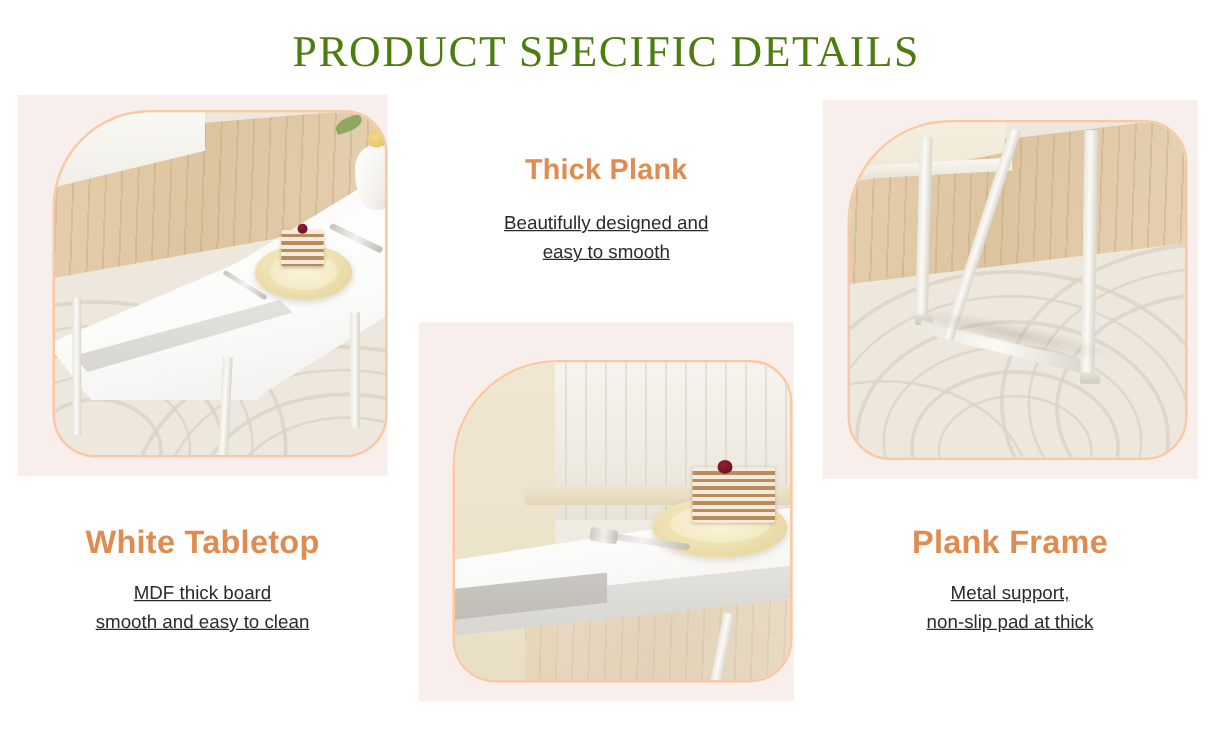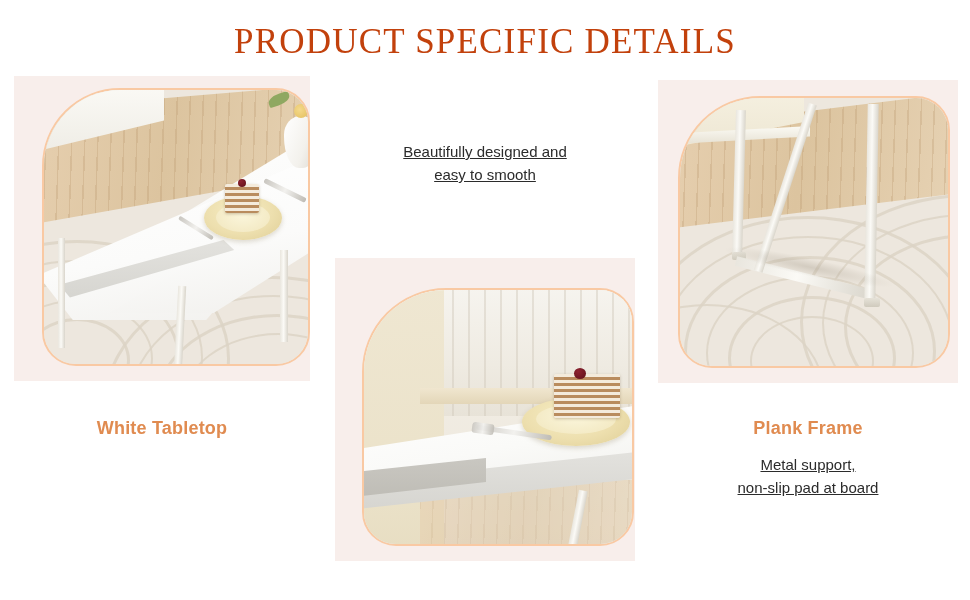--- a/index.html
+++ b/index.html
@@ -26,21 +26,21 @@
   
   .page-title {
     position: absolute;
     top: 22px;
     left: 0;
     width: 970px;
     text-align: center;
     font-family: "Liberation Serif", "DejaVu Serif", serif;
     font-size: 35px;
     letter-spacing: 1.2px;
-    color: #c2410c;
+    color: #4d7c0f;
     font-weight: 400;
     white-space: nowrap;
   }
 
   
   .panel {
     position: absolute;
     background: #F8EEEB;
   }
   #panel-left   { left: 14px;  top: 76px;  width: 296px; height: 305px; }
@@ -162,21 +162,21 @@
     position: absolute;
     border-radius: 50%;
     background: radial-gradient(circle at 40% 40%, #F4D98B 0%, #E3BE5C 100%);
   }
 
   
   .caption { position: absolute; text-align: center; }
   .caption h3 {
     margin: 0;
     font-family: "Liberation Sans", sans-serif;
-    font-size: 18px;
+    font-size: 26px;
     font-weight: 700;
     color: #E08B50;
     letter-spacing: .2px;
     white-space: nowrap;
   }
   .caption p {
     margin: 14px 0 0 0;
     font-family: "Liberation Sans", sans-serif;
     font-size: 15px;
     line-height: 23px;
@@ -251,23 +251,28 @@
                   transform: rotate(26deg); border-radius:2px;"></div>
 
       <div class="vase" style="left:240px; top:26px; width:34px; height:52px;"></div>
       <div class="leaf" style="left:224px; top:4px; width:22px; height:11px; transform:rotate(-18deg);"></div>
       <div class="bloom" style="left:250px; top:14px; width:14px; height:14px;"></div>
     </div>
   </div>
 
   <div class="caption" id="caption-left">
     <h3>White Tabletop</h3>
+    <p>
+      <span class="nowrap">MDF thick board</span><br>
+      <span class="nowrap">smooth and easy to clean</span>
+    </p>
   </div>
 
   <div class="caption" id="caption-center">
+    <h3>Thick Plank</h3>
     <p>
       <span class="nowrap">Beautifully designed and</span><br>
       <span class="nowrap">easy to smooth</span>
     </p>
   </div>
 
   <div class="panel" id="panel-center"></div>
 
   <div class="photo" id="photo-center">
     <div class="photo-inner">
@@ -358,17 +363,17 @@
       <div style="position:absolute; left:44px; top:160px; width:170px; height:18px;
                   background:radial-gradient(ellipse at 50% 50%, rgba(150,140,122,.30), rgba(150,140,122,0) 72%);
                   transform: rotate(12deg);"></div>
     </div>
   </div>
 
   <div class="caption" id="caption-right">
     <h3>Plank Frame</h3>
     <p>
       <span class="nowrap">Metal support,</span><br>
-      <span class="nowrap">non-slip pad at board</span>
+      <span class="nowrap">non-slip pad at thick</span>
     </p>
   </div>
 
 </div>
 
 </body></html>

